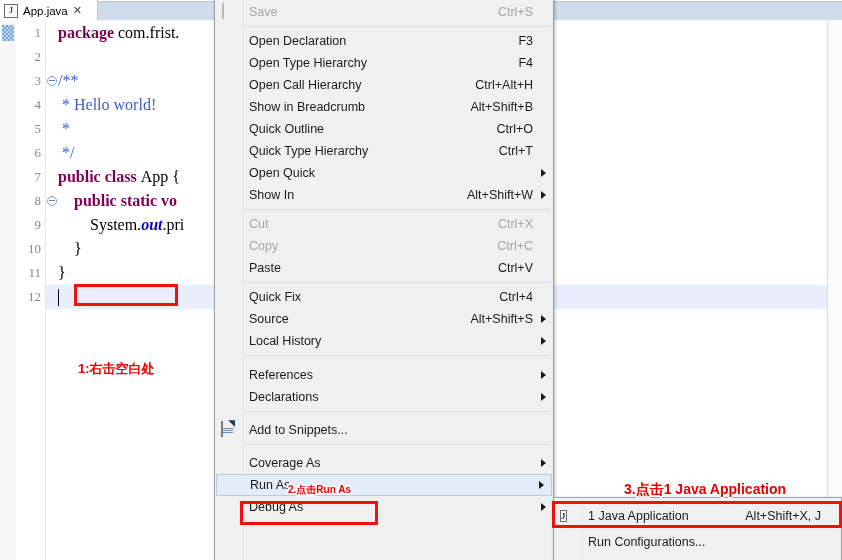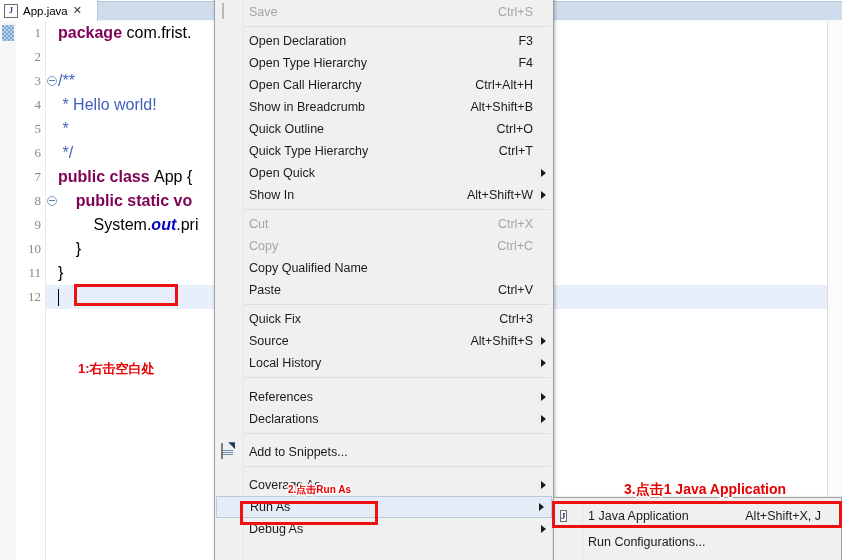--- a/index.html
+++ b/index.html
@@ -38,21 +38,21 @@
   .ln{position:absolute;right:4px;width:28px;text-align:right;
       font-family:"Liberation Serif","DejaVu Serif",serif;font-size:13px;color:#888;height:24px;line-height:24px;}
   .fold{position:absolute;left:46px;width:11px;height:24px;line-height:24px;text-align:center;
         font-size:11px;color:#5b82ab;}
   .fold i{display:inline-block;width:8px;height:8px;border:1px solid #7ba0c6;border-radius:50%;
         background:#fff;position:relative;top:1px;}
   .fold i:after{content:"";position:absolute;left:1px;top:3px;width:6px;height:1px;background:#5b82ab;}
 
   .codearea{position:absolute;left:58px;top:0;width:784px;height:539px;overflow:hidden;}
   .cl{position:absolute;left:0;height:24px;line-height:24px;white-space:pre;
-      font-family:Liberation Sans, sans-serif;font-size:16px;color:#000;}
+      font-family:Liberation Serif, serif;font-size:16px;color:#000;}
   .kw{color:#7f0055;font-weight:bold;}
   .cmt{color:#3f5fbf;}
   .fld{color:#0000c0;font-weight:bold;font-style:italic;}
   .curline{position:absolute;left:16px;width:826px;height:24px;background:#e8eefb;}
   .caret{position:absolute;width:1px;height:17px;background:#000;}
 
   .right-rail{position:absolute;right:0;top:0;width:14px;height:539px;
       background:#fbfbfb;border-left:1px solid #dcdcdc;}
 
   
@@ -205,32 +205,29 @@
 
   <div class="mrow dis">
     <span class="mlbl">Cut</span>
     <span class="macc">Ctrl+X</span>
   </div>
   <div class="mrow dis">
     <span class="mlbl">Copy</span>
     <span class="macc">Ctrl+C</span>
   </div>
   <div class="mrow">
-    <span class="mlbl">Copy Qualified Name</span>
-  </div>
-  <div class="mrow">
     <span class="mlbl">Paste</span>
     <span class="macc">Ctrl+V</span>
   </div>
 
   <div class="msep"></div>
 
   <div class="mrow">
     <span class="mlbl">Quick Fix</span>
-    <span class="macc">Ctrl+3</span>
+    <span class="macc">Ctrl+4</span>
   </div>
   <div class="mrow">
     <span class="mlbl">Source</span>
     <span class="macc">Alt+Shift+S</span>
     <span class="arrow"></span>
   </div>
   <div class="mrow">
     <span class="mlbl">Local History</span>
     <span class="arrow"></span>
   </div>

